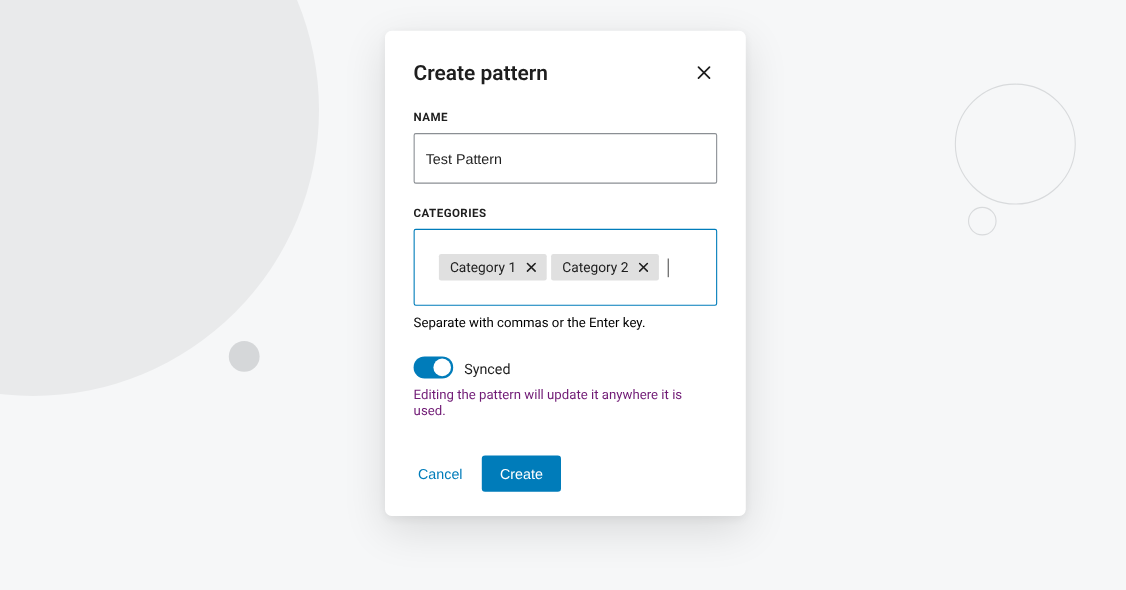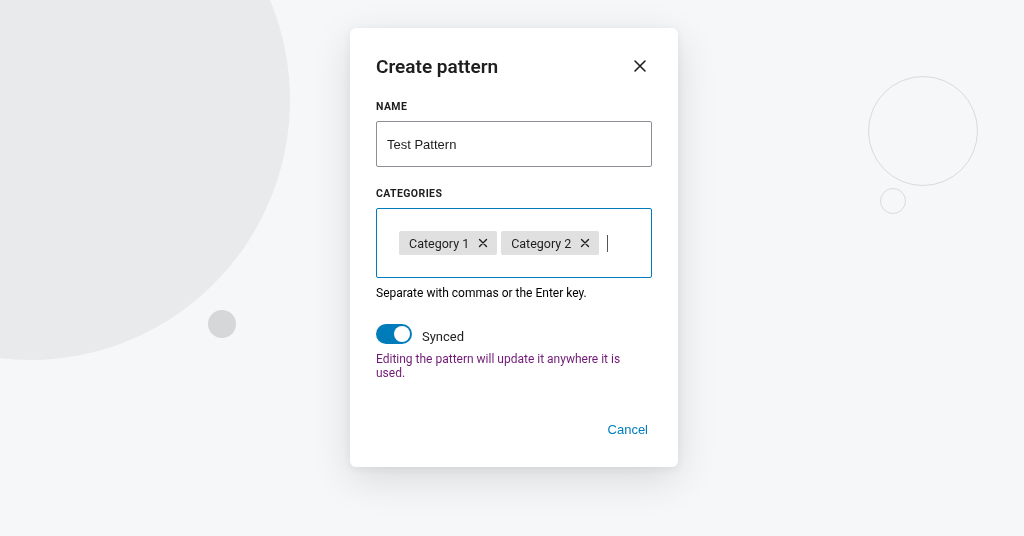--- a/index.html
+++ b/index.html
@@ -154,21 +154,20 @@
     color: #1e1e1e;
   }
   .sync-desc {
     font-size: 12px;
     color: #701a75;
     margin-top: 8px;
   }
 
   .modal-footer {
     display: flex;
-    justify-content: flex-end;
     gap: 14px;
     margin-top: 34px;
     align-items: center;
   }
   .btn-secondary {
     background: none;
     border: none;
     color: #007cba;
     font-size: 13px;
     cursor: pointer;
@@ -244,15 +243,16 @@
   <div class="sync-row">
     <div class="toggle">
       <div class="toggle-knob"></div>
     </div>
     <div class="sync-label">Synced</div>
   </div>
   <div class="sync-desc">Editing the pattern will update it anywhere it is used.</div>
 
   <div class="modal-footer">
     <button class="btn-secondary">Cancel</button>
+    <button class="btn-primary">Create</button>
   </div>
 
 </div>
 
 </body></html>

